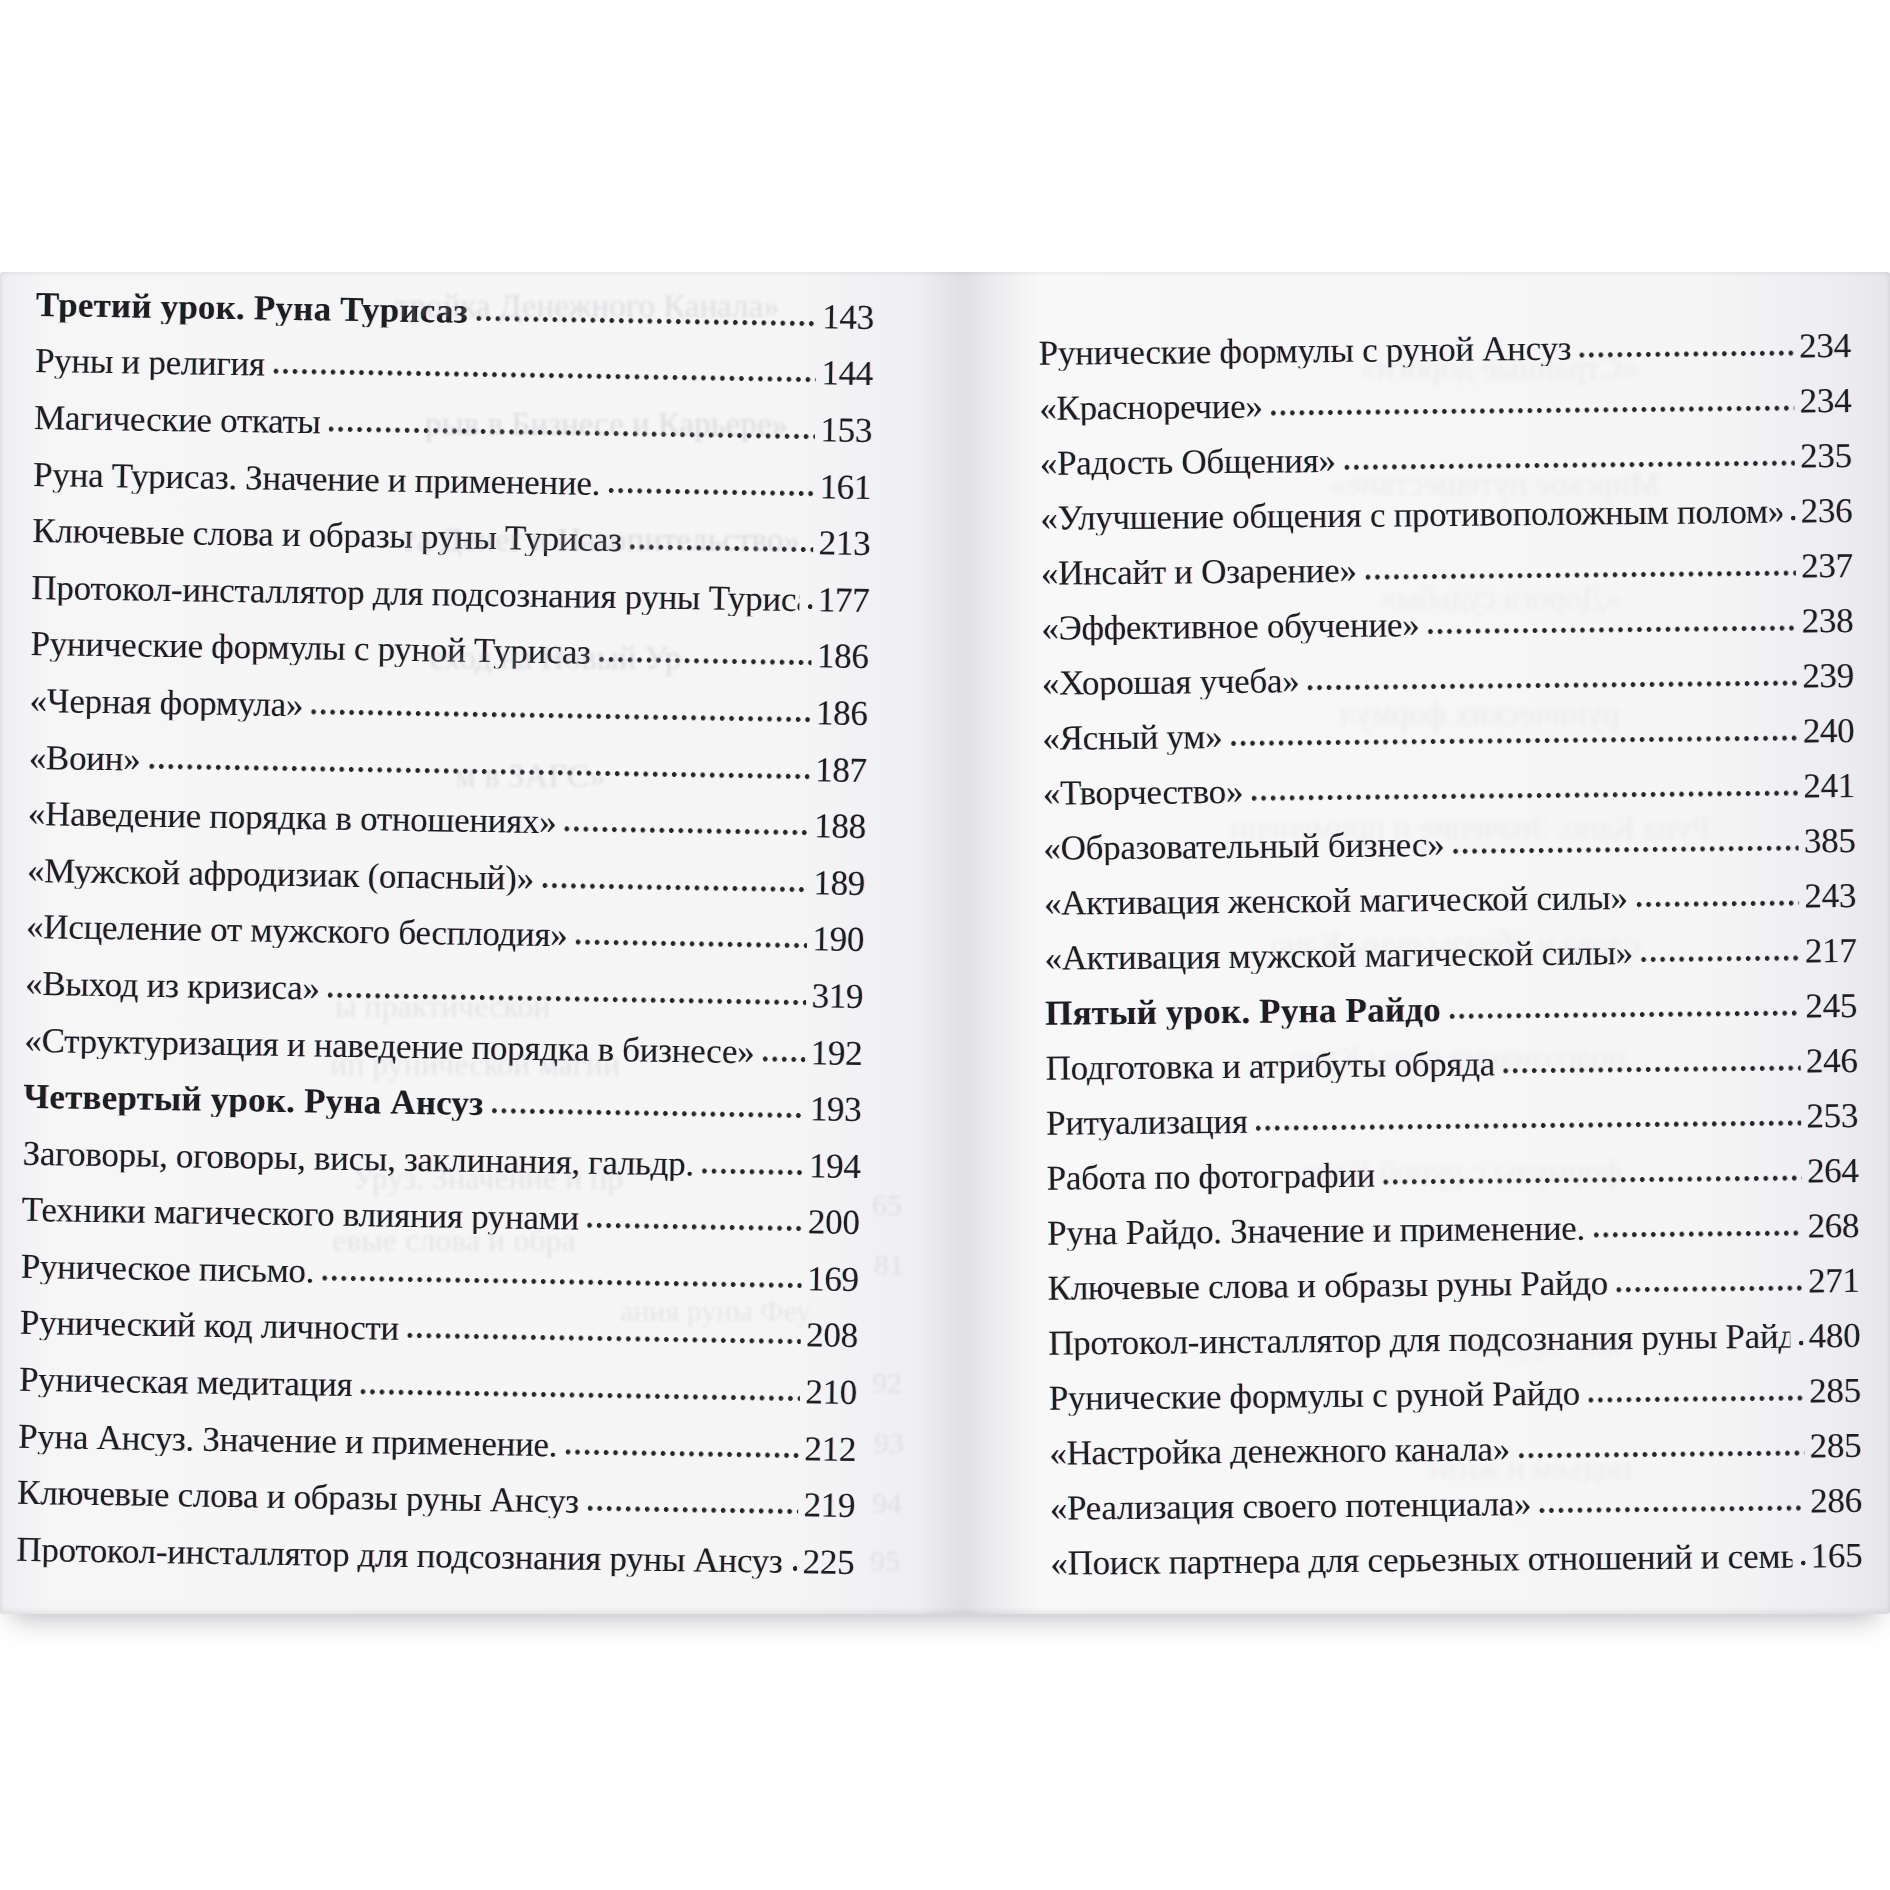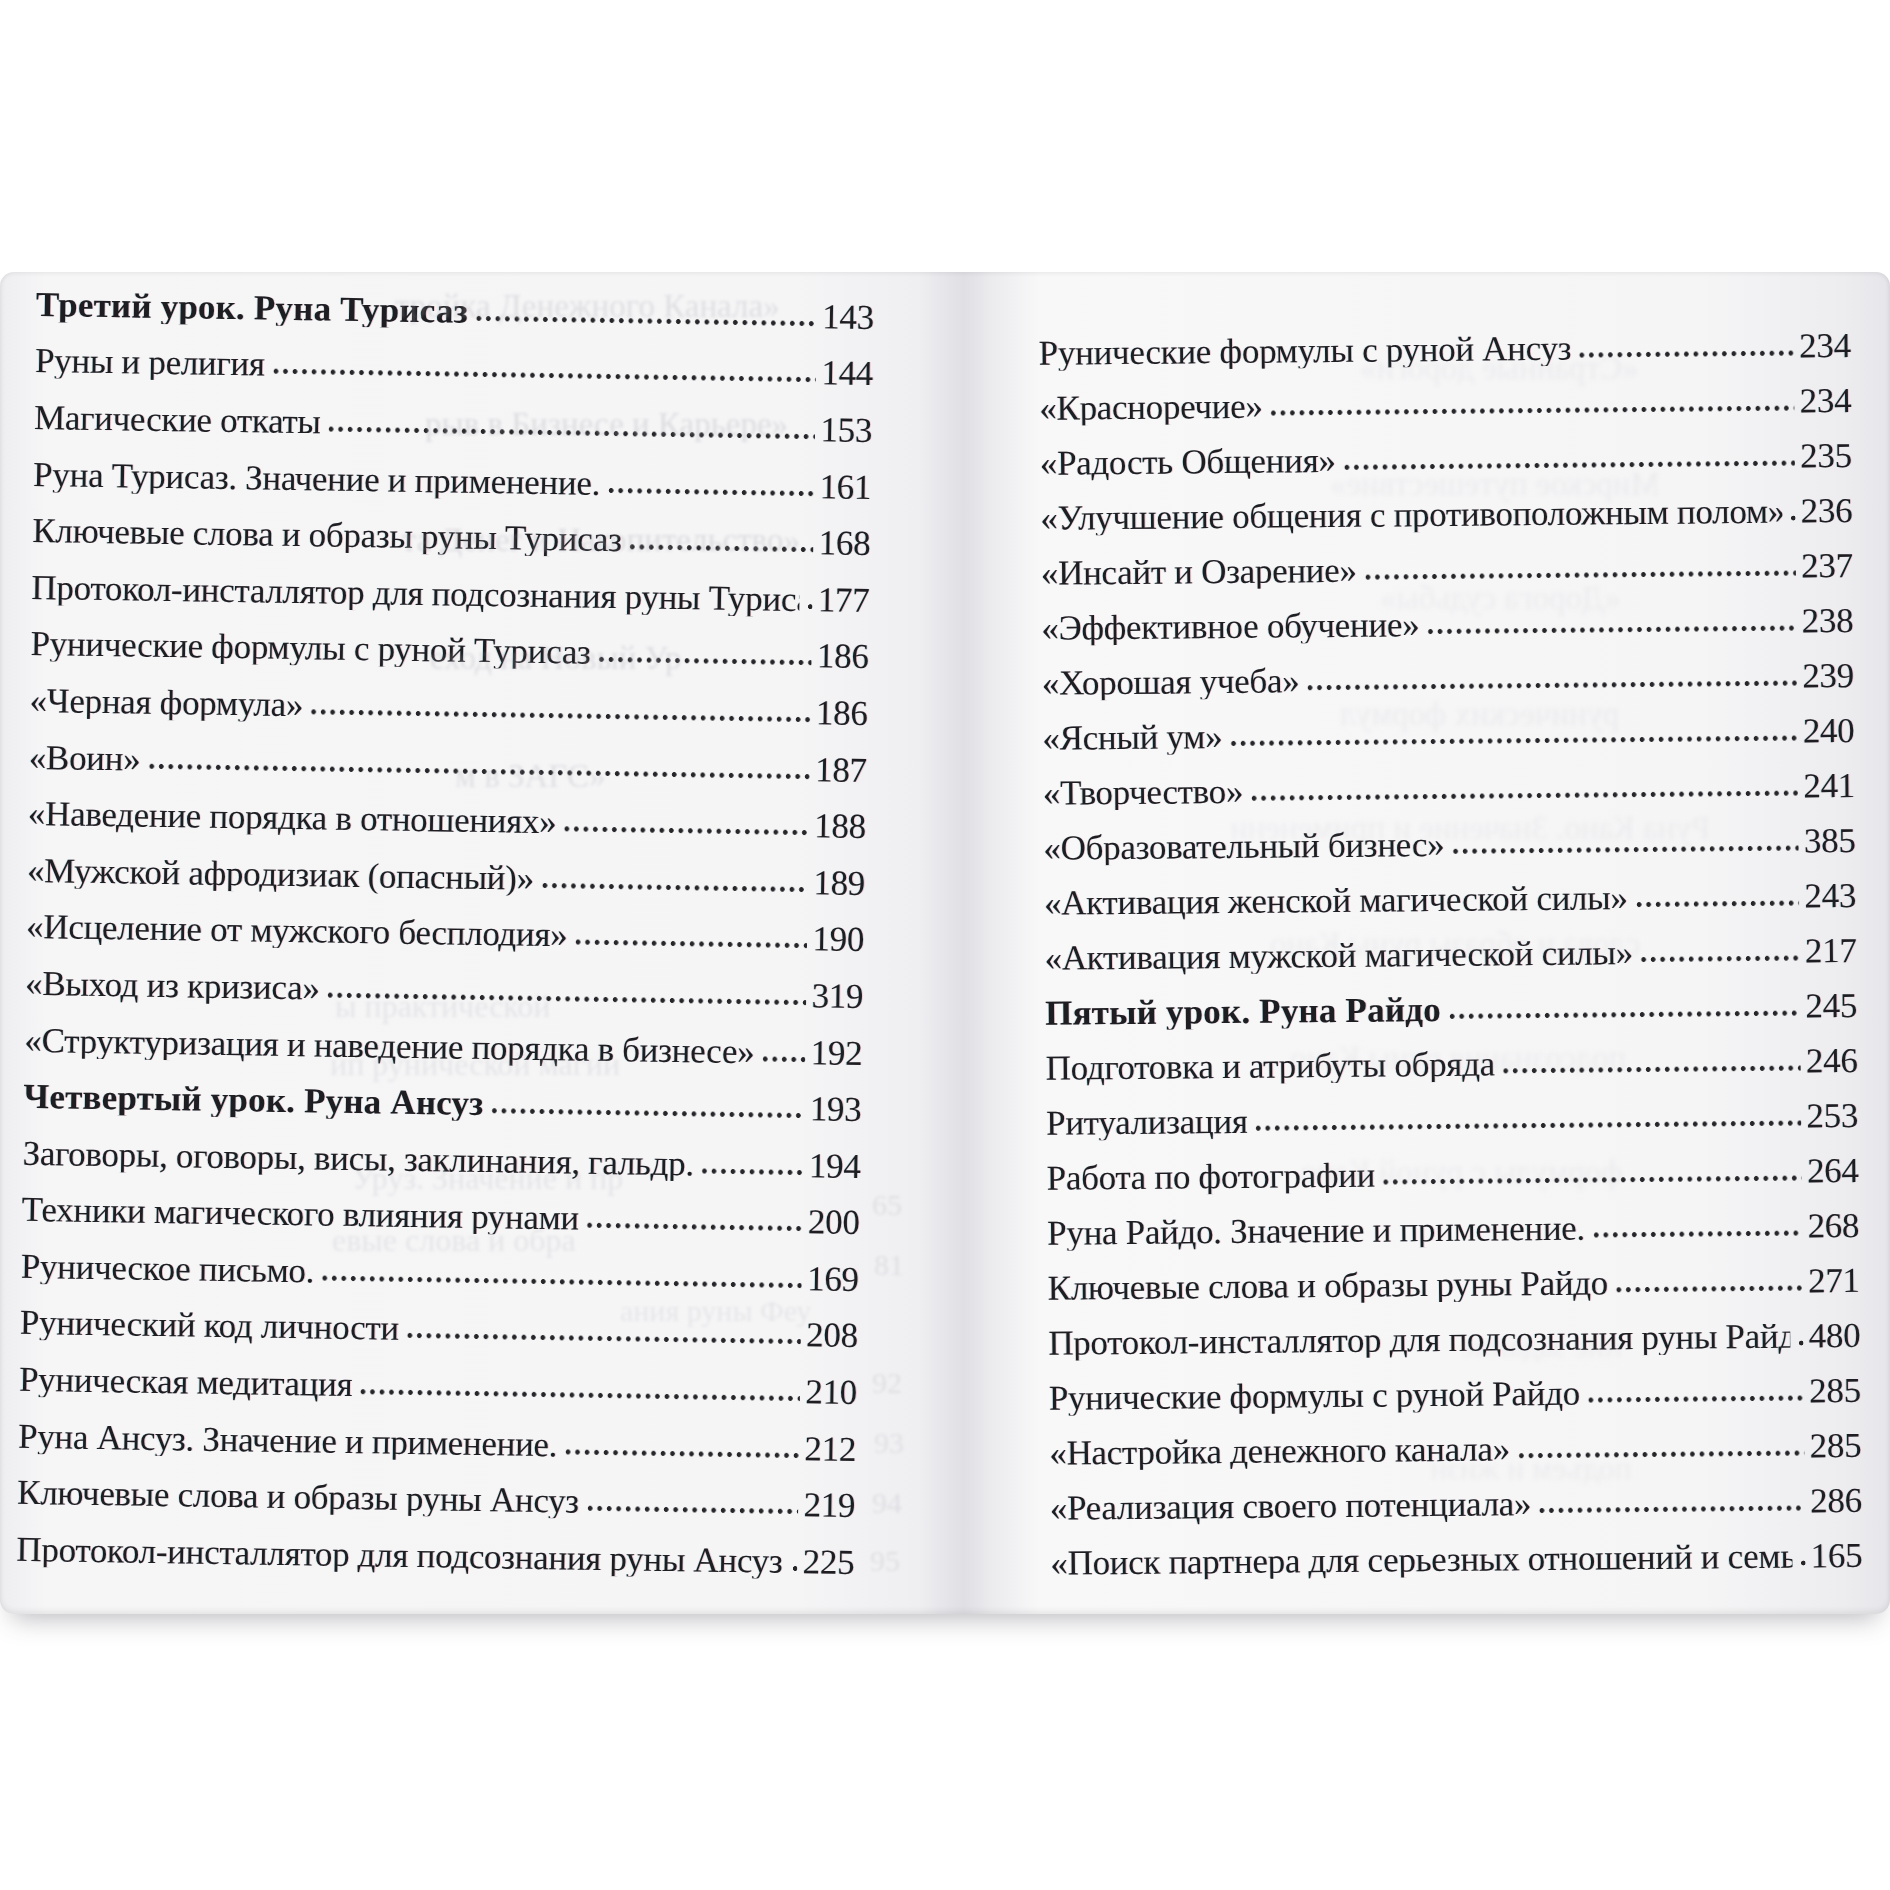--- a/index.html
+++ b/index.html
@@ -12,21 +12,21 @@
   .photo{ position:relative; width:1890px; height:1890px; background:#ffffff; }
 
   
   .spread{
     position:absolute; left:0; top:272px; width:1890px; height:1342px;
     background:linear-gradient(90deg,
       #eeeef1 0%, #f6f6f7 2.5%,
       #f5f5f6 42%, #efeff2 48.6%, #dfdfe4 51.0%, #ebebee 52.4%, #f8f8f9 55%,
       #f5f5f6 90%, #ededf0 97.5%, #e6e6ea 100%);
     box-shadow: 0 16px 26px -12px rgba(70,70,85,.38), inset 0 2px 4px rgba(0,0,0,.05), inset 0 -3px 6px rgba(0,0,0,.07);
-    border-radius:14px;
+    border-radius:3px;
   }
 
   .page-content{ position:absolute; }
   .page-content.left{ left:0; top:0; width:978px; height:1342px; transform:rotate(0.9deg); transform-origin:40px 30px; }
   .page-content.right{ left:978px; top:0; width:912px; height:1342px; transform:rotate(-0.55deg); transform-origin:50% 0; }
 
   .toc{ position:absolute; color:#1e1e22; }
   .toc.left-toc{ left:36px; top:4px;  width:838px; }
   .toc.right-toc{ left:60px; top:50px; width:812px; }
 
@@ -79,21 +79,21 @@
             <span class="num">153</span>
           </div>
           <div class="entry">
             <span class="label">Руна Турисаз. Значение и применение.</span>
             <span class="dots"></span>
             <span class="num">161</span>
           </div>
           <div class="entry">
             <span class="label">Ключевые слова и образы руны Турисаз</span>
             <span class="dots"></span>
-            <span class="num">168</span>
+            <span class="num">213</span>
           </div>
           <div class="entry">
             <span class="label">Протокол-инсталлятор для подсознания руны Турисаз</span>
             <span class="dots"></span>
             <span class="num">177</span>
           </div>
           <div class="entry">
             <span class="label">Рунические формулы с руной Турисаз</span>
             <span class="dots"></span>
             <span class="num">186</span>

